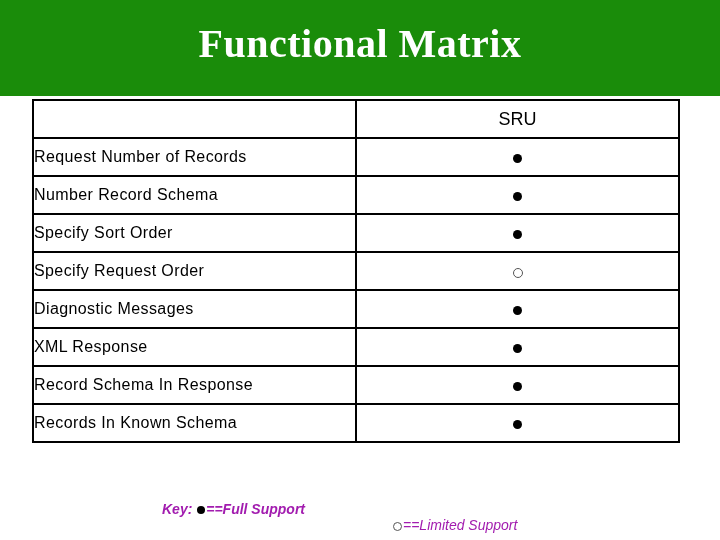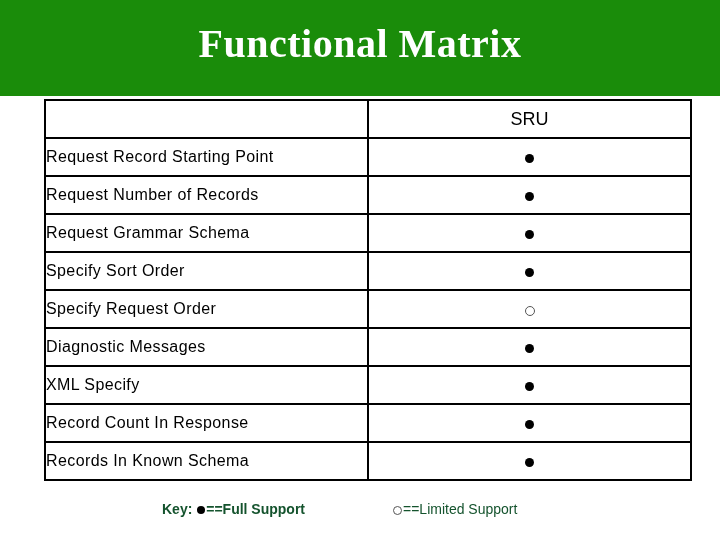--- a/index.html
+++ b/index.html
@@ -43,21 +43,20 @@
   .matrix-wrap {
     position: absolute;
     left: 32px;
     top: 99px;
     width: 648px;
   }
   table.matrix {
     border-collapse: collapse;
     width: 648px;
     table-layout: fixed;
-    margin-left: 12px;
   }
   table.matrix td {
     border: 2px solid #000000;
     padding: 0;
     height: 36px;
     vertical-align: middle;
   }
   td.label-cell {
     width: 393px;
     padding-left: 6px;
@@ -102,33 +101,34 @@
     border: 1px solid #555555;
     vertical-align: middle;
   }
   .key-row {
     position: absolute;
     left: 32px;
     top: 501px;
     width: 648px;
     height: 24px;
     font-size: 14px;
-    color: #14532d;
+    color: #a21caf;
+    font-style: italic;
   }
   .key-left {
     position: absolute;
     left: 130px;
     top: 0;
     font-weight: bold;
     white-space: nowrap;
   }
   .key-right {
     position: absolute;
     left: 360px;
-    top: 0;
+    top: 16px;
     white-space: nowrap;
   }
   .key-dot-full {
     display: inline-block;
     width: 8px;
     height: 8px;
     border-radius: 50%;
     background: #000000;
     vertical-align: middle;
     margin: 0 1px;
@@ -154,49 +154,45 @@
 
   <div class="matrix-wrap">
     <table class="matrix">
       <tbody>
         <tr>
           <td class="head-blank"></td>
           <td class="head-col">SRU</td>
         </tr>
 
         <tr>
-          <td class="label-cell">Request Record Starting Point</td>
-          <td class="mark-cell"><span class="dot-full"></span></td>
-        </tr>
-        <tr>
           <td class="label-cell">Request Number of Records</td>
           <td class="mark-cell"><span class="dot-full"></span></td>
         </tr>
         <tr>
-          <td class="label-cell">Request Grammar Schema</td>
+          <td class="label-cell">Number Record Schema</td>
           <td class="mark-cell"><span class="dot-full"></span></td>
         </tr>
         <tr>
           <td class="label-cell">Specify Sort Order</td>
           <td class="mark-cell"><span class="dot-full"></span></td>
         </tr>
         <tr>
           <td class="label-cell">Specify Request Order</td>
           <td class="mark-cell"><span class="dot-limited"></span></td>
         </tr>
         <tr>
           <td class="label-cell">Diagnostic Messages</td>
           <td class="mark-cell"><span class="dot-full"></span></td>
         </tr>
         <tr>
-          <td class="label-cell">XML Specify</td>
-          <td class="mark-cell"><span class="dot-full"></span></td>
-        </tr>
-        <tr>
-          <td class="label-cell">Record Count In Response</td>
+          <td class="label-cell">XML Response</td>
+          <td class="mark-cell"><span class="dot-full"></span></td>
+        </tr>
+        <tr>
+          <td class="label-cell">Record Schema In Response</td>
           <td class="mark-cell"><span class="dot-full"></span></td>
         </tr>
         <tr>
           <td class="label-cell">Records In Known Schema</td>
           <td class="mark-cell"><span class="dot-full"></span></td>
         </tr>
       </tbody>
     </table>
   </div>
 

